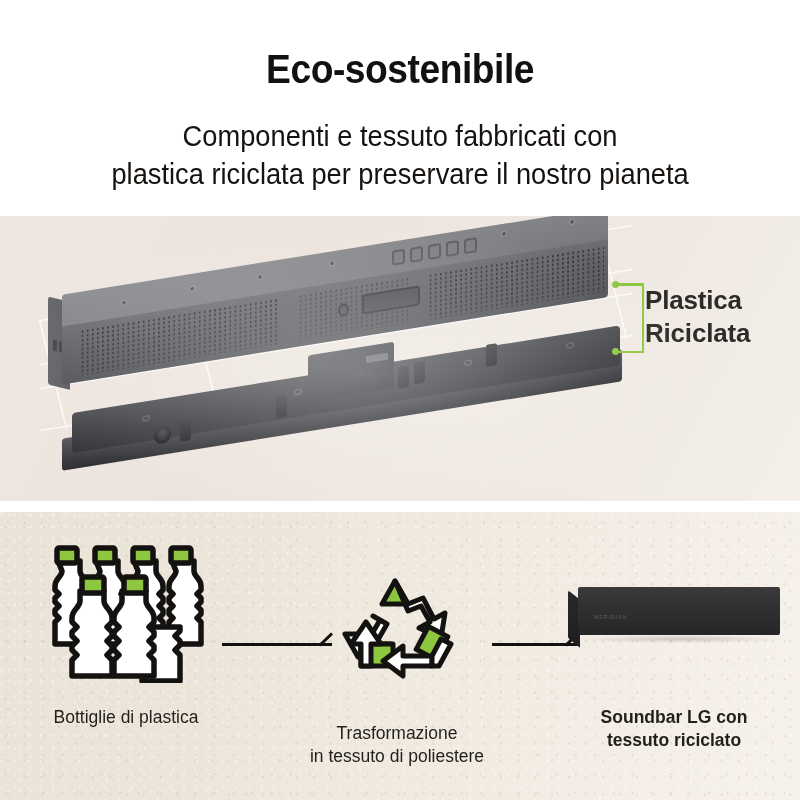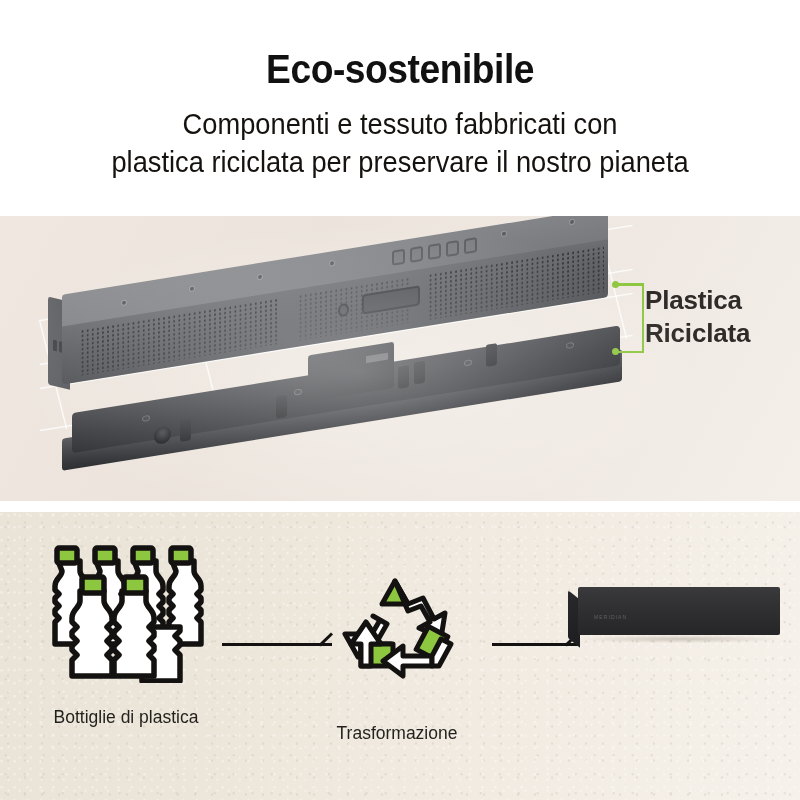--- a/index.html
+++ b/index.html
@@ -25,20 +25,21 @@
     position: absolute;
     left: 0; top: 0;
     width: 800px;
     height: 216px;
     background: #ffffff;
     display: flex;
     flex-direction: column;
     align-items: center;
     justify-content: flex-start;
     padding-top: 48px;
+    gap: 12px;
   }
 
   .headline {
     font-size: 40px;
     font-weight: bold;
     color: #111111;
     letter-spacing: -0.5px;
     line-height: 1.05;
     text-align: center;
     font-family: "Liberation Sans", sans-serif;
@@ -543,36 +544,43 @@
               <path d="M86 60 L108 60 L108 86 L86 86 Z" fill="#8DC63F" transform="rotate(28 97 73)"></path>
 
               <path d="M97 86 L68 86 L68 76 L48 91 L68 106 L68 96 L97 96 Z" fill="#ffffff"></path>
               <path d="M97 96 L97 86 L106 69 L116 74 L104 96 Z" fill="#ffffff"></path>
             </g>
           </svg>
         </div>
         <div class="cap-wrap">
           <div class="step-caption">
             <span>Trasformazione</span>
+            <span>in tessuto di poliestere</span>
           </div>
         </div>
       </div>
 
       <div class="arrow a2">
         <div class="shaft"></div>
         <div class="head"></div>
       </div>
 
       <div class="step step-soundbar">
         <div class="icon-wrap">
           <div class="sb-product">
             <div class="sb-side"></div>
             <div class="sb-body"></div>
             <div class="sb-brand">MERIDIAN</div>
             <div class="sb-shadow"></div>
           </div>
         </div>
+        <div class="cap-wrap">
+          <div class="step-caption bold">
+            <span>Soundbar LG con</span>
+            <span>tessuto riciclato</span>
+          </div>
+        </div>
       </div>
 
     </div>
   </div>
 
 </div>
 
 </body></html>

